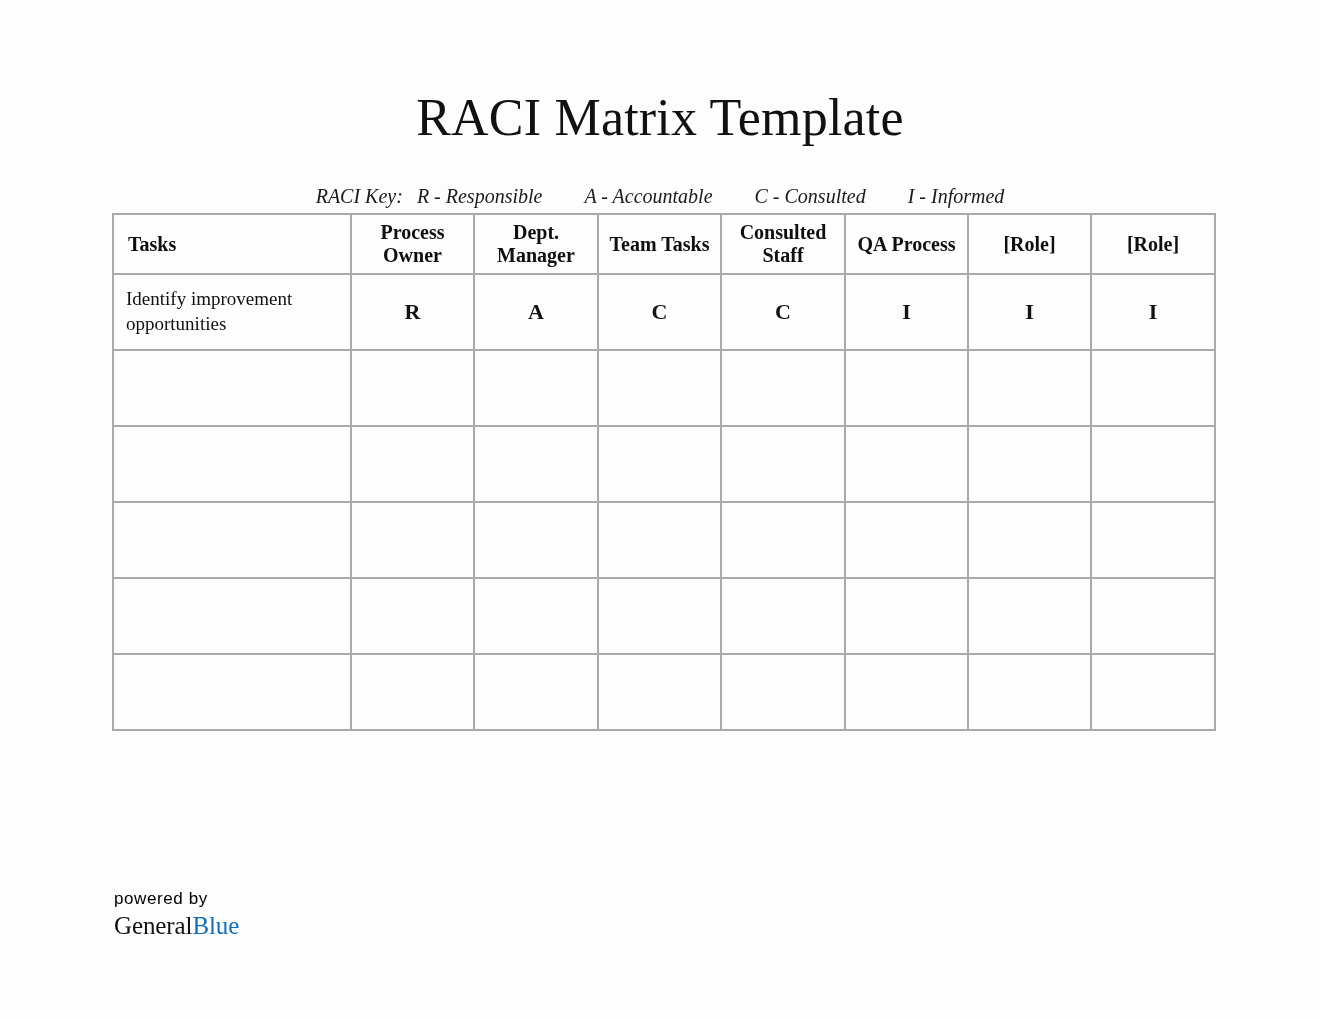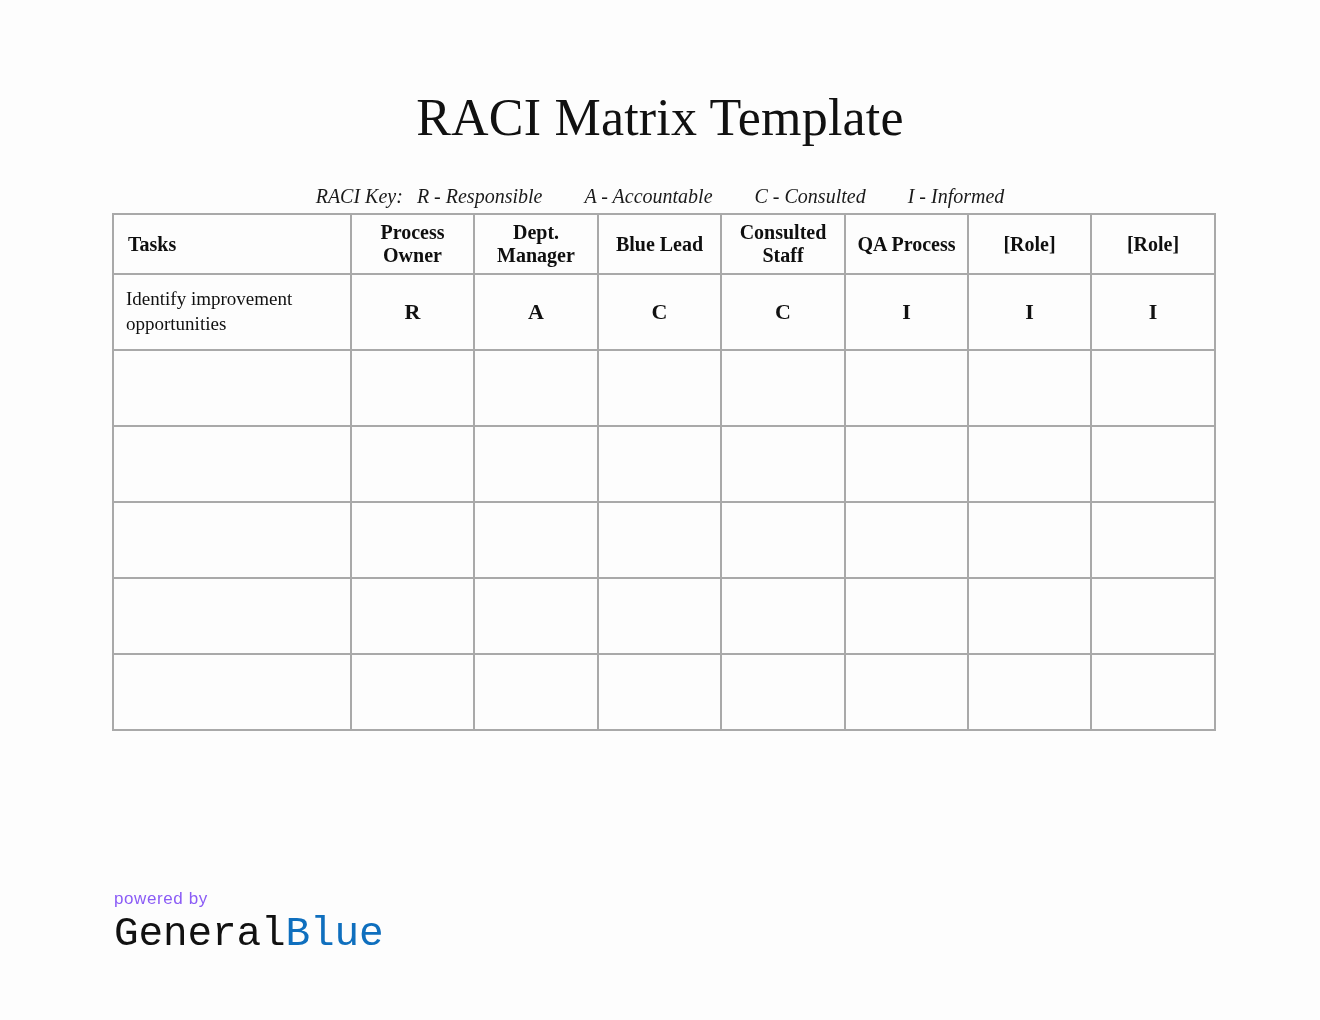--- a/index.html
+++ b/index.html
@@ -130,27 +130,27 @@
   }
 
   .footer {
     position: absolute;
     left: 114px;
     top: 874px;
   }
   .powered-by {
     font-family: "Liberation Sans", sans-serif;
     font-size: 17px;
-    color: #8b5cf6;
+    color: #000000;
     letter-spacing: 0.6px;
     line-height: 1;
   }
   .brand {
-    font-family: Liberation Mono, monospace;
-    font-size: 41px;
+    font-family: Liberation Serif, serif;
+    font-size: 25px;
     line-height: 1.05;
     margin-top: 6px;
     letter-spacing: -0.1px;
   }
   .brand .brand-general { color: #111111; }
   .brand .brand-blue { color: #0f6fbe; }
 </style>
 </head>
 <body>
 
@@ -172,21 +172,21 @@
         <col class="c-role4">
         <col class="c-role5">
         <col class="c-role6">
         <col class="c-role7">
       </colgroup>
       <thead>
         <tr>
           <th class="task-head">Tasks</th>
           <th>Process Owner</th>
           <th>Dept. Manager</th>
-          <th>Blue Lead</th>
+          <th>Team Tasks</th>
           <th>Consulted Staff</th>
           <th>QA Process</th>
           <th>[Role]</th>
           <th>[Role]</th>
         </tr>
       </thead>
       <tbody id="raci-body">
           <tr>
             <td class="task-cell">Identify improvement opportunities</td>
             <td class="raci-cell fill-R">R</td>

